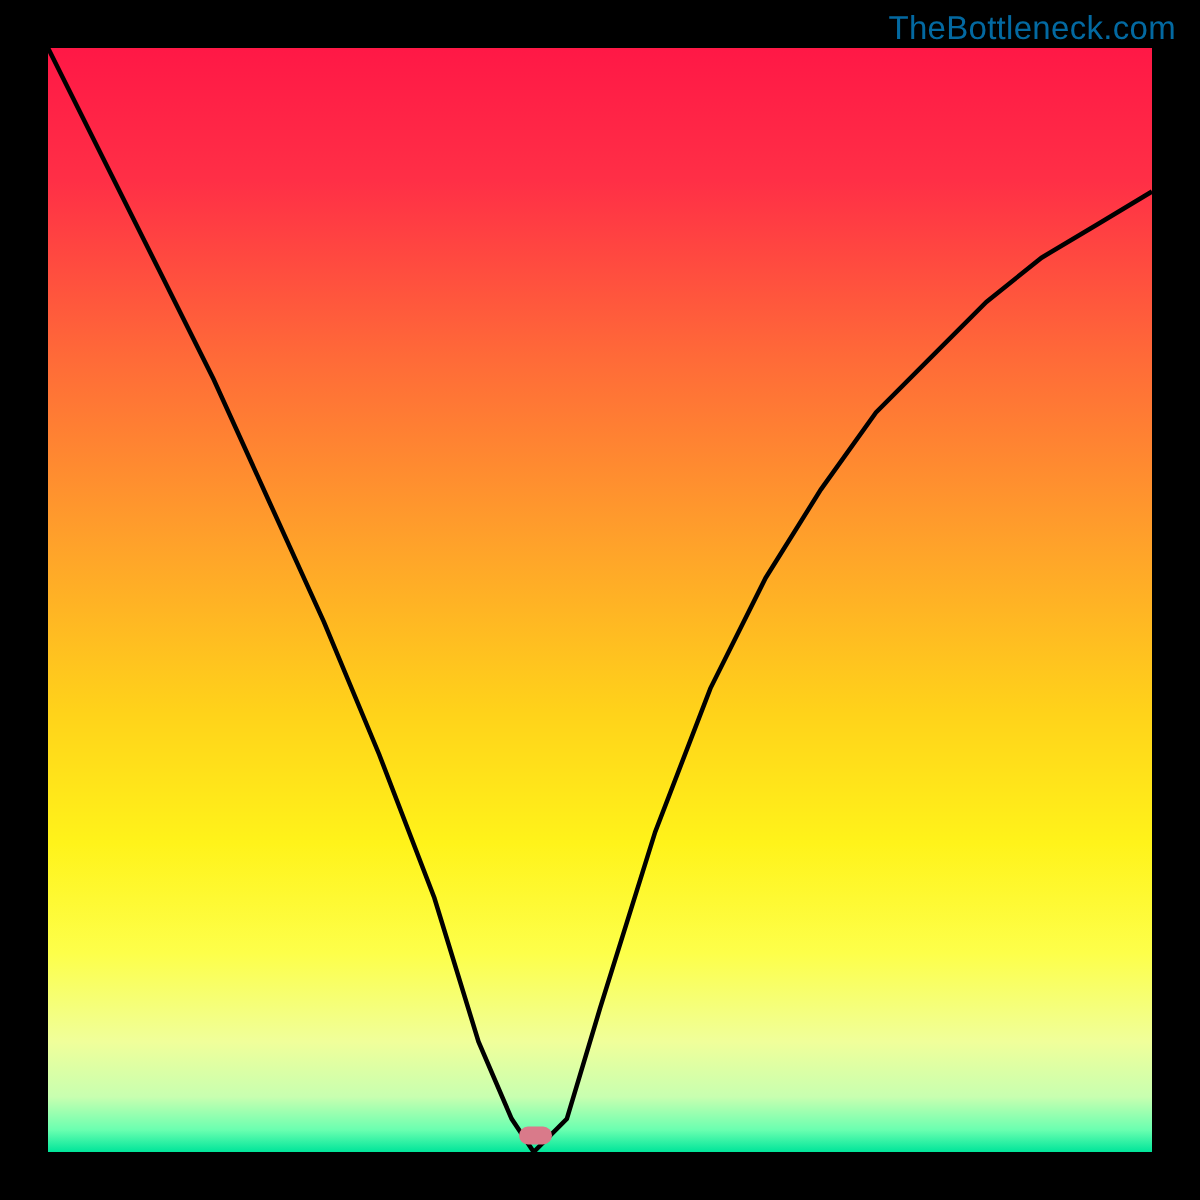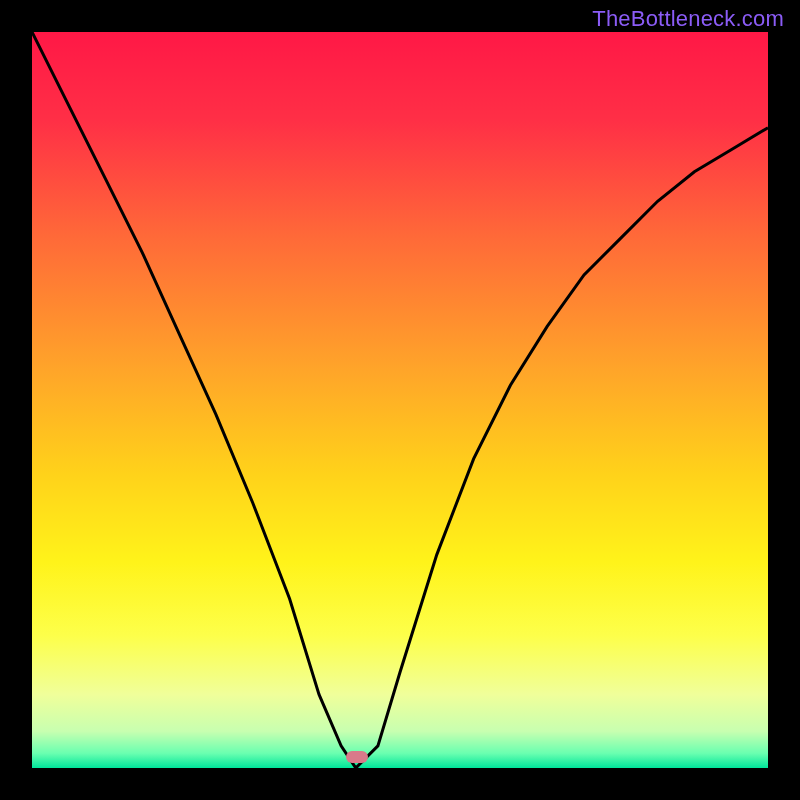--- a/index.html
+++ b/index.html
@@ -39,21 +39,21 @@
     top: 0;
     left: 0;
     width: 736px;
     height: 736px;
     overflow: visible;
   }
   .watermark {
     position: absolute;
     top: 6px;
     right: 16px;
-    color: #8b5cf6;
+    color: #0369a1;
     font-size: 22px;
     font-weight: 500;
     letter-spacing: 0.2px;
   }
   .marker {
     position: absolute;
     width: 22px;
     height: 12px;
     border-radius: 6px;
     background: #d97a8a;

